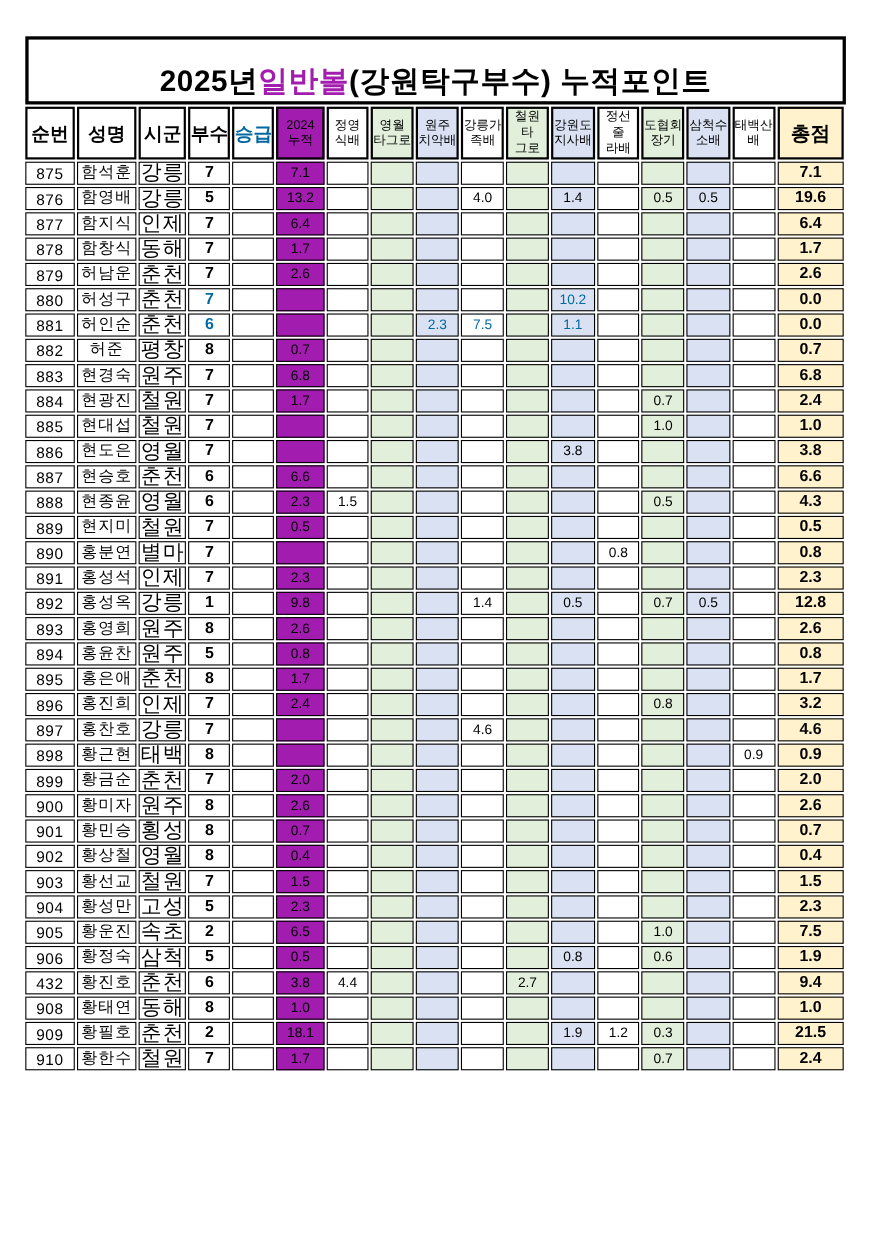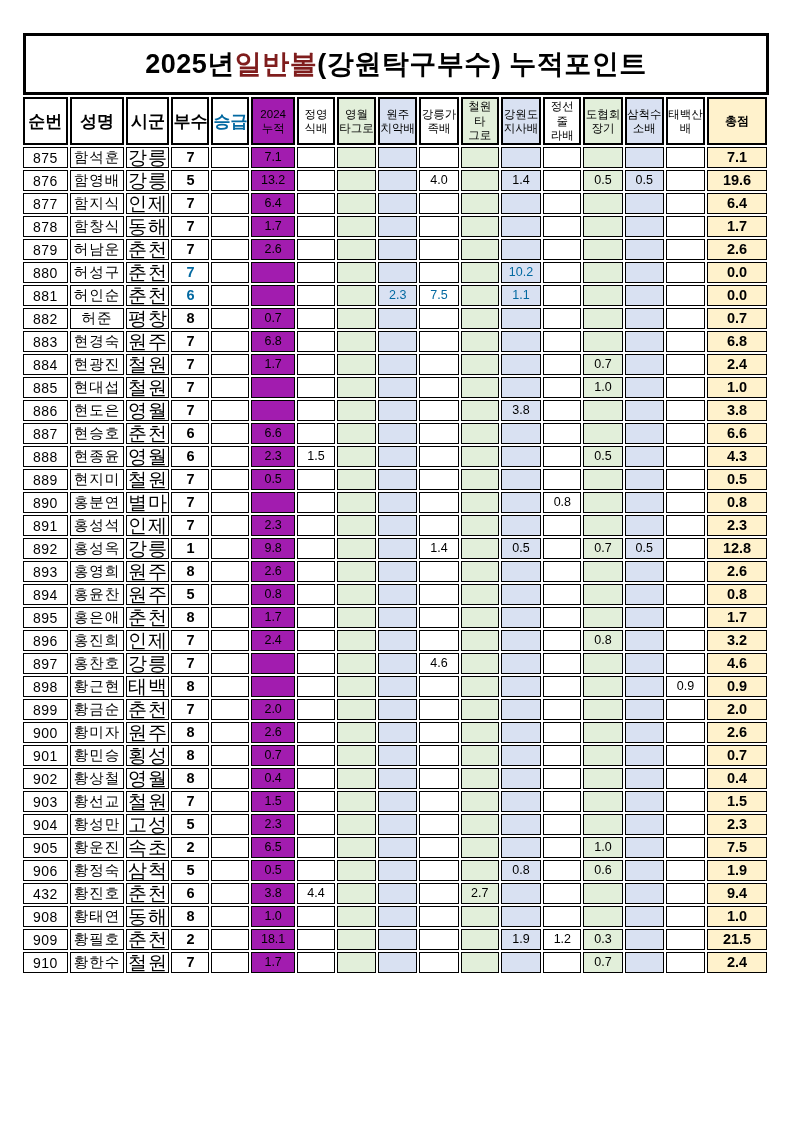--- a/index.html
+++ b/index.html
@@ -10,26 +10,26 @@
     position:relative;
     overflow:hidden;
   }
   .page{position:absolute;left:23px;top:33px;width:746px;}
 
   
   .title-box{
     box-sizing:border-box;
     width:746px;height:62px;
     border:3px solid #000;
-    display:flex;align-items:center;justify-content:center;
+    display:flex;align-items:flex-end;justify-content:center;
     font-size:27px;font-weight:bold;
     letter-spacing:0.5px;
     background:#fff;
   }
-  .title-box .red-part{color:#7f1d1d;}
+  .title-box .red-part{color:#a21caf;}
 
   
   table{
     border-collapse:separate;
     border-spacing:2px;
     table-layout:fixed;
     margin-top:0px;
     margin-left:-2px;
   }
   th,td{
@@ -47,21 +47,21 @@
     font-weight:bold;
     font-size:17px;
     border-width:2px;
   }
   thead th.small{
     font-size:11.5px;
     font-weight:normal;
     white-space:pre-line;
     line-height:1.25;
   }
-  thead th.total-h{font-size:12px;}
+  thead th.total-h{font-size:18px;}
   tbody td{
     height:16px;
     font-size:12.5px;
     line-height:1;
   }
   td.c-no{font-size:14px;letter-spacing:0.5px;}
   td.c-name{font-size:14.5px;letter-spacing:1px;}
   td.c-city{font-size:19px;letter-spacing:1px;}
   td.c-div{font-size:14.5px;font-weight:bold;}
   td.c-total{font-size:14.5px;font-weight:bold;}

